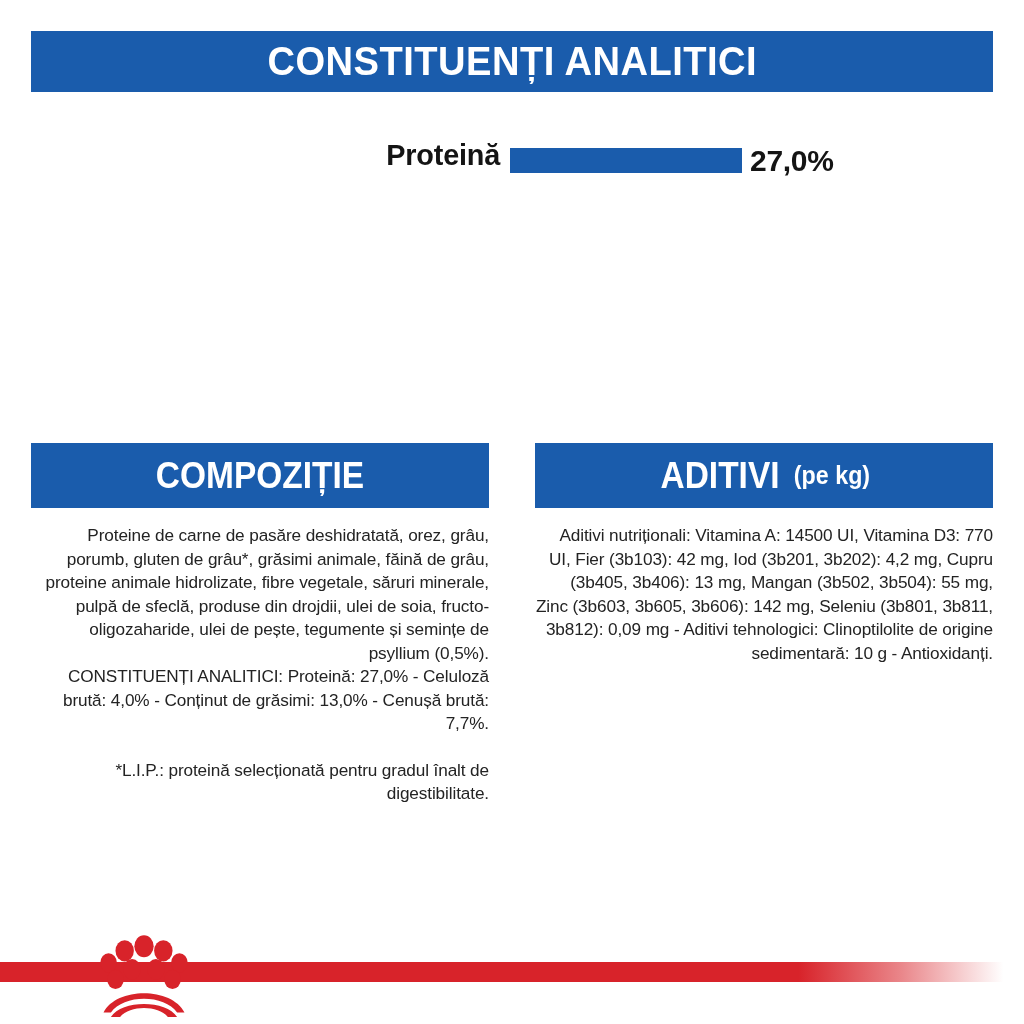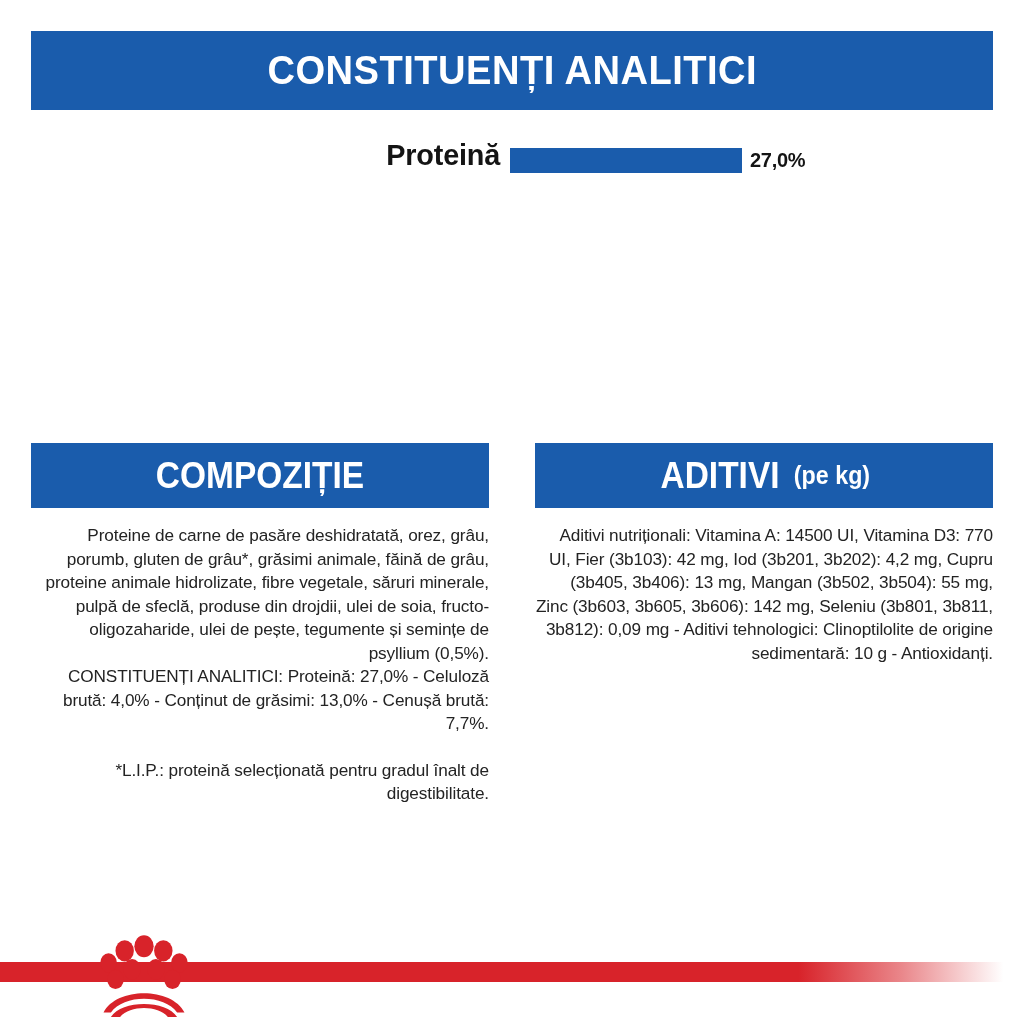--- a/index.html
+++ b/index.html
@@ -17,21 +17,21 @@
     color: #1a1a1a;
     -webkit-font-smoothing: antialiased;
   }
 
   
   .header-band {
     position: absolute;
     left: 31px;
     top: 31px;
     width: 962px;
-    height: 79px;
+    height: 61px;
     background: #1a5cac;
     display: flex;
     align-items: center;
     justify-content: center;
   }
   .header-band .title {
     color: #ffffff;
     font-size: 41px;
     font-weight: bold;
     letter-spacing: 0.5px;
@@ -73,21 +73,21 @@
     left: 510px;
     top: 16px;
     display: flex;
     align-items: center;
   }
   .chart-row .bar {
     height: 25px;
     background: #1a5cac;
   }
   .chart-row .bar-value {
-    font-size: 20px;
+    font-size: 30px;
     font-weight: bold;
     color: #141414;
     line-height: 25px;
     margin-left: 8px;
     letter-spacing: -0.3px;
     white-space: nowrap;
   }
 
   
   .sections {

